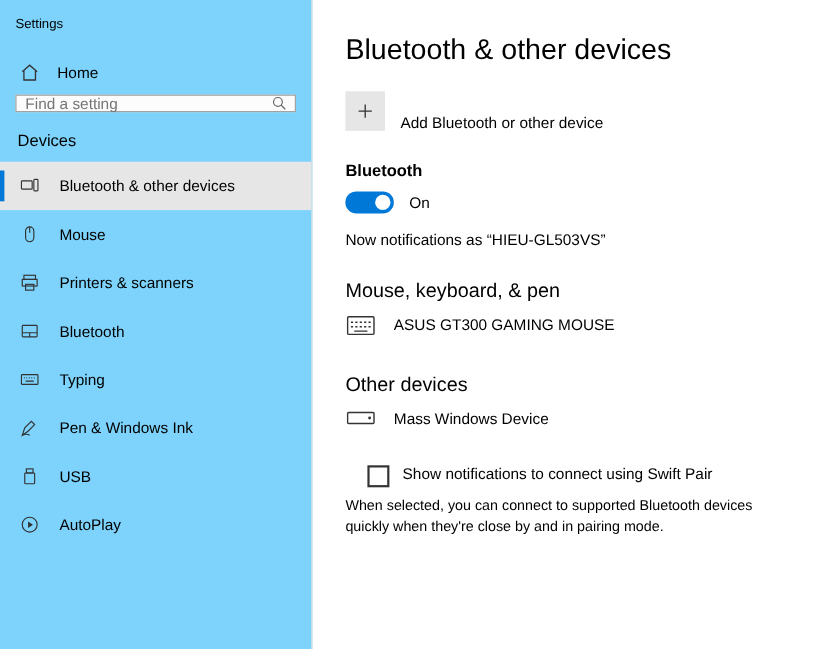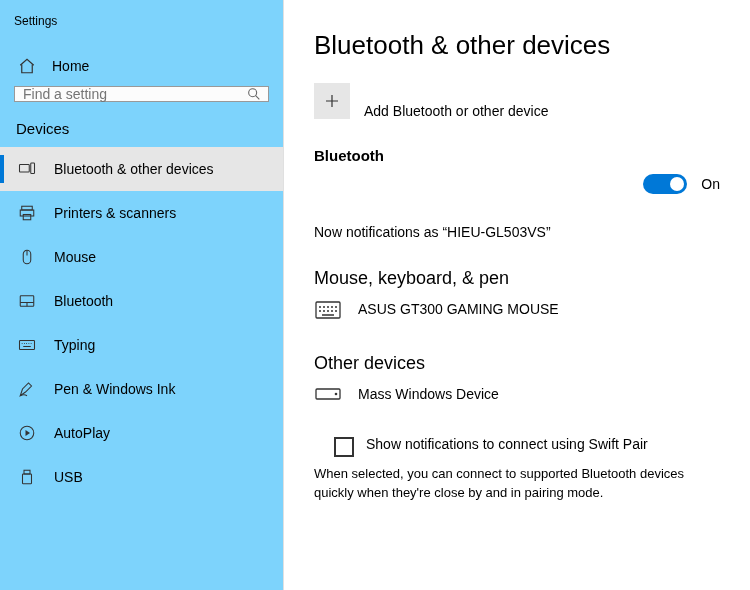--- a/index.html
+++ b/index.html
@@ -90,21 +90,21 @@
   h1 { font-size: 26px; font-weight: 400; margin: 0 0 22px 0; }
   .add-row {
     display: flex; align-items: flex-end; gap: 14px; margin-bottom: 28px;
   }
   .add-btn {
     width: 36px; height: 36px; background: #e6e6e6;
     display:flex; align-items:center; justify-content:center;
     font-size: 20px; color:#333;
   }
   .subhead { font-size: 15px; margin-bottom: 10px; font-weight: bold; }
-  .toggle-row { display:flex; align-items:center; gap: 14px; margin-bottom: 30px; justify-content: flex-end; }
+  .toggle-row { display:flex; align-items:center; gap: 14px; margin-bottom: 16px; }
   .toggle {
     width: 44px; height: 20px; border-radius: 10px; background:#0078d7;
     position: relative;
   }
   .toggle .knob {
     position:absolute; right:3px; top:3px; width:14px; height:14px; border-radius:50%; background:#fff;
   }
   .discover { font-size: 14px; margin-bottom: 28px; }
   .group-title { font-size: 18px; font-weight: 400; margin: 0 0 12px 0; }
   .device-row { display:flex; align-items:flex-start; gap:16px; margin-bottom: 34px; }
@@ -152,41 +152,41 @@
         <rect x="2" y="6" width="13" height="10" rx="1"></rect>
           <rect x="17" y="4" width="5" height="14" rx="1"></rect>
       </svg>
     </span>
     <span class="label">Bluetooth &amp; other devices</span>
   </div>
 
   <div class="nav-item">
     <span class="icon">
       <svg width="18" height="18" viewBox="0 0 24 24" fill="none" stroke="#333" stroke-width="1.4">
+        <rect x="7" y="3" width="10" height="18" rx="5"></rect>
+          <path d="M12 3 V10"></path>
+      </svg>
+    </span>
+    <span class="label">Mouse</span>
+  </div>
+
+  <div class="nav-item">
+    <span class="icon">
+      <svg width="18" height="18" viewBox="0 0 24 24" fill="none" stroke="#333" stroke-width="1.4">
         <rect x="5" y="3" width="14" height="5"></rect>
           <rect x="3" y="8" width="18" height="8"></rect>
           <rect x="7" y="14" width="10" height="7"></rect>
       </svg>
     </span>
     <span class="label">Printers &amp; scanners</span>
   </div>
 
   <div class="nav-item">
     <span class="icon">
       <svg width="18" height="18" viewBox="0 0 24 24" fill="none" stroke="#333" stroke-width="1.4">
-        <rect x="7" y="3" width="10" height="18" rx="5"></rect>
-          <path d="M12 3 V10"></path>
-      </svg>
-    </span>
-    <span class="label">Mouse</span>
-  </div>
-
-  <div class="nav-item">
-    <span class="icon">
-      <svg width="18" height="18" viewBox="0 0 24 24" fill="none" stroke="#333" stroke-width="1.4">
         <rect x="3" y="5" width="18" height="14" rx="1"></rect>
           <path d="M3 14 H21"></path>
           <path d="M12 14 V19"></path>
       </svg>
     </span>
     <span class="label">Bluetooth</span>
   </div>
 
   <div class="nav-item">
     <span class="icon">
@@ -204,35 +204,35 @@
         <path d="M3 21 L6 12 L14 4 L18 8 L10 16 Z"></path>
           <path d="M3 21 C7 19 9 19 12 21"></path>
       </svg>
     </span>
     <span class="label">Pen &amp; Windows Ink</span>
   </div>
 
   <div class="nav-item">
     <span class="icon">
       <svg width="18" height="18" viewBox="0 0 24 24" fill="none" stroke="#333" stroke-width="1.4">
+        <rect x="8" y="3" width="8" height="5"></rect>
+          <rect x="6" y="8" width="12" height="13" rx="1"></rect>
+      </svg>
+    </span>
+    <span class="label">USB</span>
+  </div>
+
+  <div class="nav-item">
+    <span class="icon">
+      <svg width="18" height="18" viewBox="0 0 24 24" fill="none" stroke="#333" stroke-width="1.4">
         <circle cx="12" cy="12" r="9"></circle>
           <path d="M10 8 L16 12 L10 16 Z" fill="#333" stroke="none"></path>
       </svg>
     </span>
     <span class="label">AutoPlay</span>
-  </div>
-
-  <div class="nav-item">
-    <span class="icon">
-      <svg width="18" height="18" viewBox="0 0 24 24" fill="none" stroke="#333" stroke-width="1.4">
-        <rect x="8" y="3" width="8" height="5"></rect>
-          <rect x="6" y="8" width="12" height="13" rx="1"></rect>
-      </svg>
-    </span>
-    <span class="label">USB</span>
   </div>
 </div>
 
 <div class="main">
   <h1>Bluetooth &amp; other devices</h1>
 
   <div class="add-row">
     <div class="add-btn">
       <span>
         <svg width="18" height="18" viewBox="0 0 24 24" stroke="#333" stroke-width="1.6">

